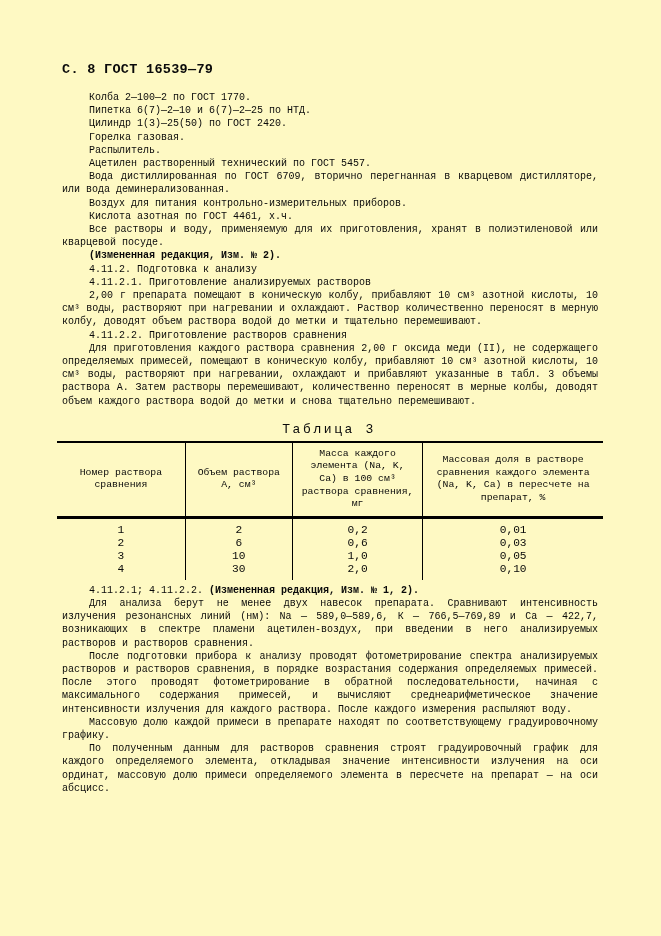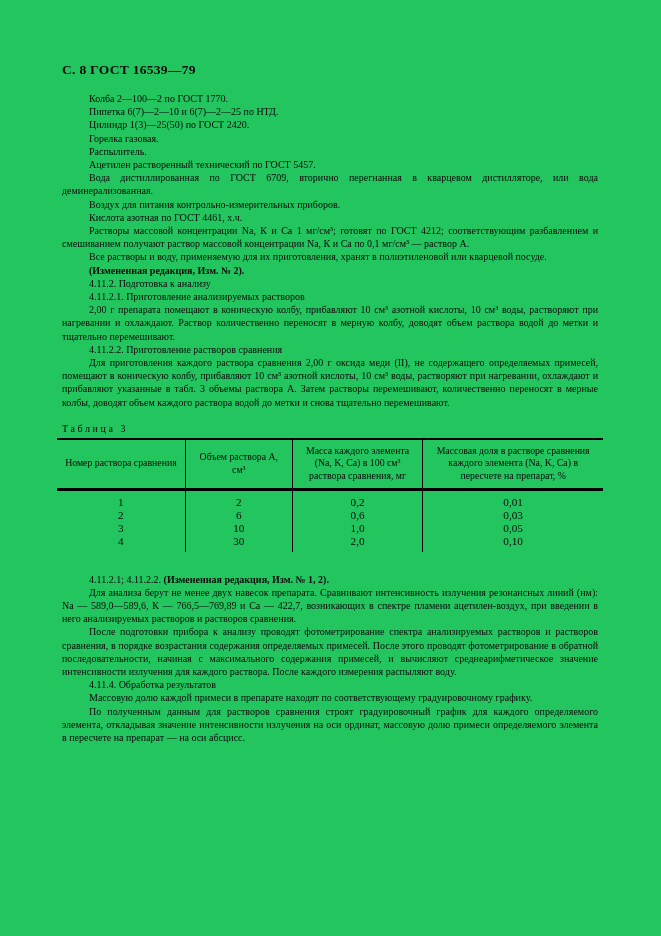--- a/index.html
+++ b/index.html
@@ -1,22 +1,22 @@
 <!DOCTYPE html>
 <html><head>
 <meta charset="utf-8">
 <style>
   html, body { margin: 0; padding: 0; background: #e8e8e8; }
   .page {
     position: relative;
     width: 661px;
     height: 936px;
-    background: #22c55e;
+    background: #fef9c3;
     overflow: hidden;
-    font-family: Liberation Serif, serif;
+    font-family: Liberation Mono, monospace;
     color: #0a0a0a;
   }
   .content {
     position: absolute;
     left: 62px;
     top: 62px;
     width: 536px;
   }
   .doc-header {
     font-size: 13.5px;
@@ -27,22 +27,22 @@
   .body-text .para {
     margin: 0;
     font-size: 10px;
     line-height: 13.2px;
     text-align: justify;
     text-indent: 27px;
   }
   .bold { font-weight: bold; }
   .table-caption {
     margin: 14px 2px 4px 0;
-    text-align: left;
-    font-size: 10px;
+    text-align: center;
+    font-size: 13px;
     letter-spacing: 2.6px;
   }
   table.t3 {
     border-collapse: collapse;
     table-layout: fixed;
     width: 546px;
     margin-left: -5px;
     border-top: 2px solid #000;
   }
   table.t3 col.c1 { width: 23.5%; }
@@ -60,41 +60,40 @@
   }
   table.t3 th + th, table.t3 td + td { border-left: 1px solid #000; }
   table.t3 td {
     font-size: 11.2px;
     line-height: 13px;
     text-align: center;
     padding: 0;
   }
   table.t3 tbody tr:first-child td { padding-top: 5px; }
   table.t3 tbody tr:last-child td { padding-bottom: 4px; }
-  .body-text.after { margin-top: 21px; }
+  .body-text.after { margin-top: 4px; }
 </style>
 </head>
 <body>
 
 <div class="page">
   <div class="content">
 
     <div class="doc-header">С. 8 ГОСТ 16539—79</div>
 
     <div id="before-table" class="body-text">
         <p class="para"><span>Колба 2—100—2 по ГОСТ 1770.</span></p>
         <p class="para"><span>Пипетка 6(7)—2—10 и 6(7)—2—25 по НТД.</span></p>
         <p class="para"><span>Цилиндр 1(3)—25(50) по ГОСТ 2420.</span></p>
         <p class="para"><span>Горелка газовая.</span></p>
         <p class="para"><span>Распылитель.</span></p>
         <p class="para"><span>Ацетилен растворенный технический по ГОСТ 5457.</span></p>
         <p class="para"><span>Вода дистиллированная по ГОСТ 6709, вторично перегнанная в кварцевом дистилляторе, или вода деминерализованная.</span></p>
         <p class="para"><span>Воздух для питания контрольно-измерительных приборов.</span></p>
         <p class="para"><span>Кислота азотная по ГОСТ 4461, х.ч.</span></p>
-        <p class="para"><span>Растворы массовой концентрации Na, К и Са 1 мг/см³; готовят по ГОСТ 4212; соответствующим разбавлением и смешиванием получают раствор массовой концентрации Na, К и Са по 0,1 мг/см³ — раствор А.</span></p>
         <p class="para"><span>Все растворы и воду, применяемую для их приготовления, хранят в полиэтиленовой или кварцевой посуде.</span></p>
         <p class="para"><span class="bold">(Измененная редакция, Изм. № 2).</span></p>
         <p class="para"><span>4.11.2. Подготовка к анализу</span></p>
         <p class="para"><span>4.11.2.1. Приготовление анализируемых растворов</span></p>
         <p class="para"><span>2,00 г препарата помещают в коническую колбу, прибавляют 10 см³ азотной кислоты, 10 см³ воды, растворяют при нагревании и охлаждают. Раствор количественно переносят в мерную колбу, доводят объем раствора водой до метки и тщательно перемешивают.</span></p>
         <p class="para"><span>4.11.2.2. Приготовление растворов сравнения</span></p>
         <p class="para"><span>Для приготовления каждого раствора сравнения 2,00 г оксида меди (II), не содержащего определяемых примесей, помещают в коническую колбу, прибавляют 10 см³ азотной кислоты, 10 см³ воды, растворяют при нагревании, охлаждают и прибавляют указанные в табл. 3 объемы раствора А. Затем растворы перемешивают, количественно переносят в мерные колбы, доводят объем каждого раствора водой до метки и снова тщательно перемешивают.</span></p>
       </div>
 
     <div class="table-caption">Таблица 3</div>
@@ -139,19 +138,18 @@
             <td>2,0</td>
             <td>0,10</td>
           </tr>
         </tbody>
     </table>
 
     <div id="after-table" class="body-text after">
         <p class="para"><span>4.11.2.1; 4.11.2.2. </span><span class="bold">(Измененная редакция, Изм. № 1, 2).</span></p>
         <p class="para"><span>Для анализа берут не менее двух навесок препарата. Сравнивают интенсивность излучения резонансных линий (нм): Na — 589,0—589,6, К — 766,5—769,89 и Са — 422,7, возникающих в спектре пламени ацетилен-воздух, при введении в него анализируемых растворов и растворов сравнения.</span></p>
         <p class="para"><span>После подготовки прибора к анализу проводят фотометрирование спектра анализируемых растворов и растворов сравнения, в порядке возрастания содержания определяемых примесей. После этого проводят фотометрирование в обратной последовательности, начиная с максимального содержания примесей, и вычисляют среднеарифметическое значение интенсивности излучения для каждого раствора. После каждого измерения распыляют воду.</span></p>
-        <p class="para"><span>4.11.4. Обработка результатов</span></p>
         <p class="para"><span>Массовую долю каждой примеси в препарате находят по соответствующему градуировочному графику.</span></p>
         <p class="para"><span>По полученным данным для растворов сравнения строят градуировочный график для каждого определяемого элемента, откладывая значение интенсивности излучения на оси ординат, массовую долю примеси определяемого элемента в пересчете на препарат — на оси абсцисс.</span></p>
       </div>
 
   </div>
 </div>
 
 </body></html>

